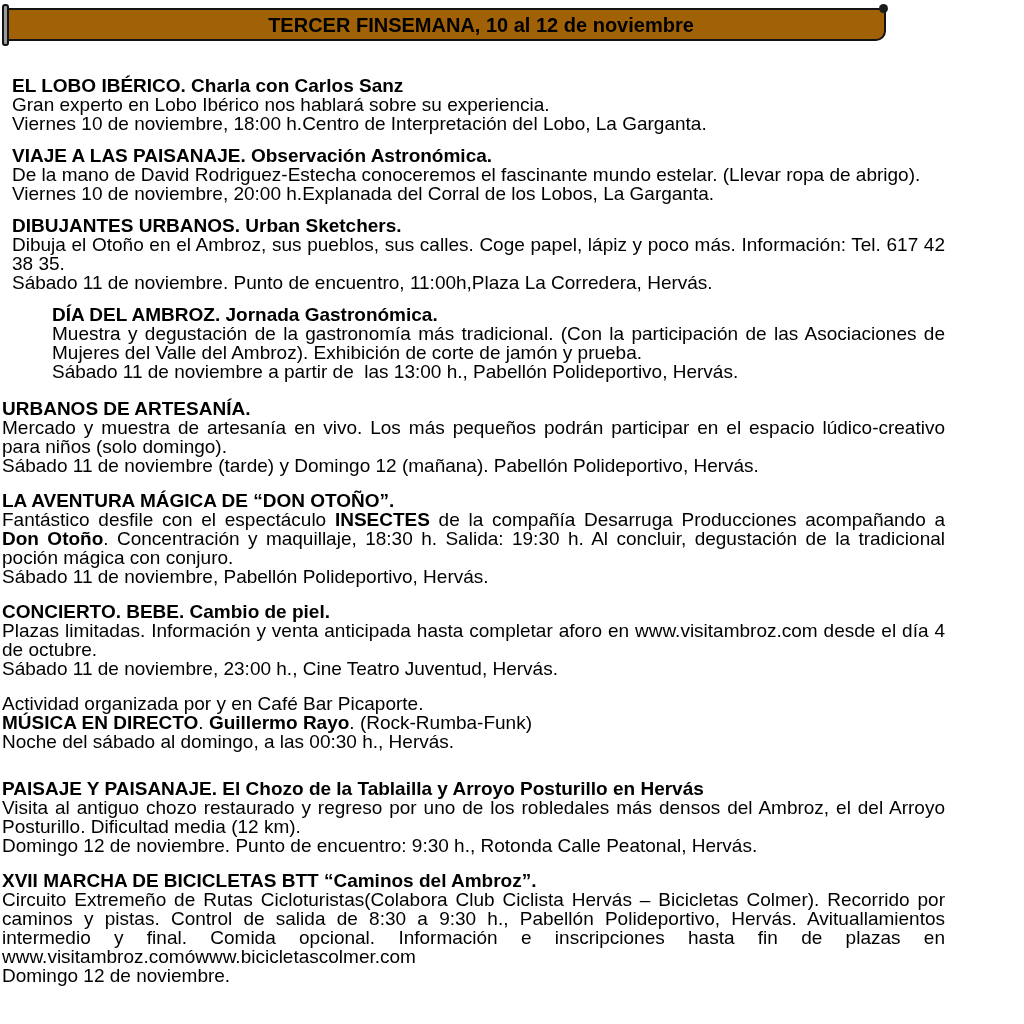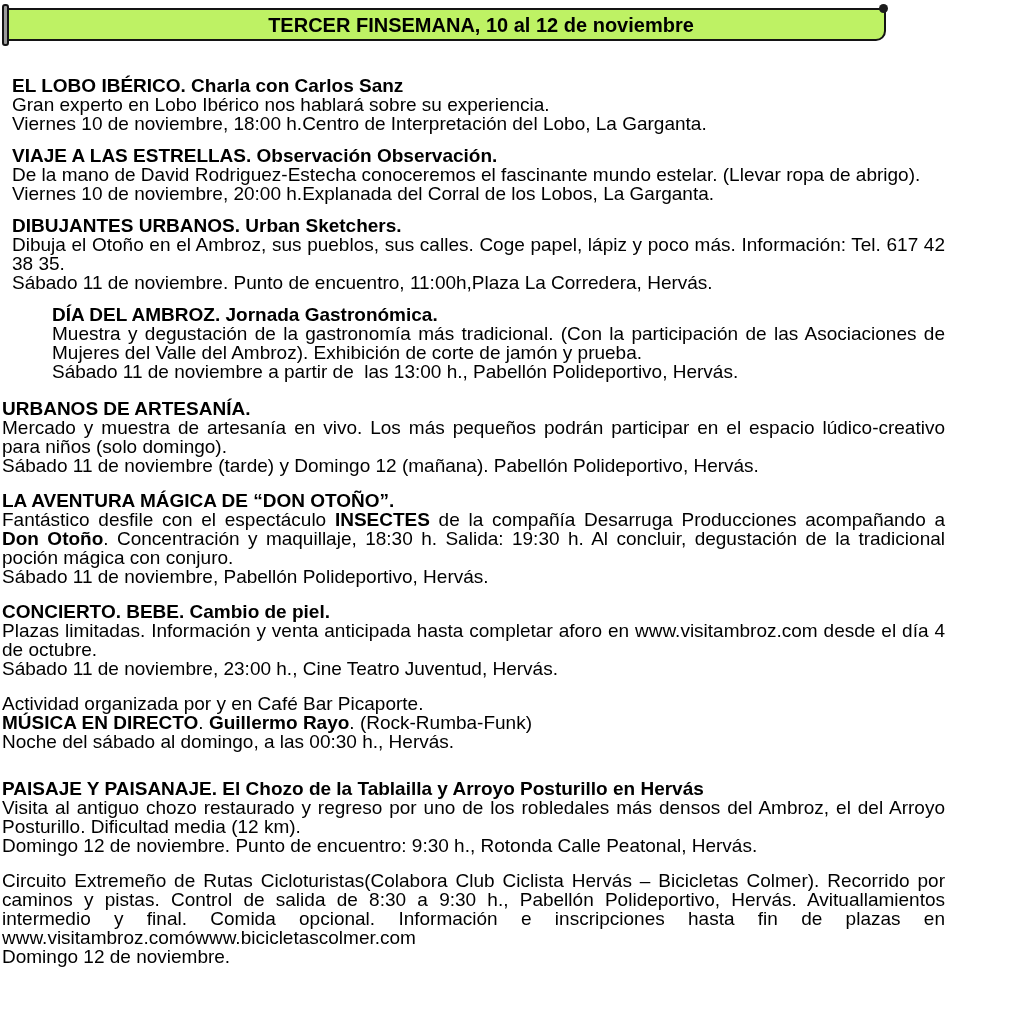--- a/index.html
+++ b/index.html
@@ -80,35 +80,35 @@
   .b { font-weight: bold; }
   .i { }
   .u { }
 </style>
 </head>
 <body>
 
 <div class="page">
 
   <div class="banner-wrap">
-    <div class="banner-band" style="background: #bef264; border-color: rgb(20, 20, 20);">
+    <div class="banner-band" style="background: #a16207; border-color: rgb(20, 20, 20);">
       <span class="banner-title">TERCER FINSEMANA, 10 al 12 de noviembre</span>
     </div>
     <div class="banner-roll-left" style="background: rgb(155, 155, 155);"></div>
     <div class="banner-curl"></div>
   </div>
 
   <div class="events-a" id="events-a">
       <div class="event">
         <p class="line"><span class="b">EL LOBO IBÉRICO. Charla con Carlos Sanz</span></p>
         <p class="line justify"><span>Gran experto en Lobo Ibérico nos hablará sobre su experiencia.</span></p>
         <p class="line"><span>Viernes 10 de noviembre, 18:00 h.</span><span class="i">Centro de Interpretación del Lobo, La Garganta.</span></p>
       </div>
       <div class="event">
-        <p class="line"><span class="b">VIAJE A LAS ESTRELLAS. Observación Observación.</span></p>
+        <p class="line"><span class="b">VIAJE A LAS PAISANAJE. Observación Astronómica.</span></p>
         <p class="line justify"><span>De la mano de David Rodriguez-Estecha conoceremos el fascinante mundo estelar. (Llevar ropa de abrigo).</span></p>
         <p class="line"><span>Viernes 10 de noviembre, 20:00 h.</span><span class="i">Explanada del Corral de los Lobos, La Garganta.</span></p>
       </div>
       <div class="event">
         <p class="line"><span class="b">DIBUJANTES URBANOS. Urban Sketchers.</span></p>
         <p class="line justify"><span>Dibuja el Otoño en el Ambroz, sus pueblos, sus calles. Coge papel, lápiz y poco más. Información: Tel. 617 42 38 35.</span></p>
         <p class="line"><span>Sábado 11 de noviembre. Punto de encuentro, 11:00h,</span><span class="i">Plaza La Corredera, Hervás.</span></p>
       </div>
       <div class="event">
         <p class="line"><span class="b">DÍA DEL AMBROZ. Jornada Gastronómica.</span></p>
@@ -136,18 +136,19 @@
         <p class="line"><span>Actividad organizada por y en </span><span class="i">Café Bar Picaporte</span><span>.</span></p>
         <p class="line"><span class="b">MÚSICA EN DIRECTO</span><span>. </span><span class="b">Guillermo Rayo</span><span>. (Rock-Rumba-Funk)</span></p>
         <p class="line"><span>Noche del sábado al domingo, a las 00:30 h., </span><span class="i">Hervás.</span></p>
       </div>
       <div class="event">
         <p class="line"><span class="b">PAISAJE Y PAISANAJE. El Chozo de la Tablailla y Arroyo Posturillo en Hervás</span></p>
         <p class="line justify"><span>Visita al antiguo chozo restaurado y regreso por uno de los robledales más densos del Ambroz, el del Arroyo Posturillo. Dificultad media (12 km).</span></p>
         <p class="line"><span>Domingo 12 de noviembre. </span><span class="i">Punto de encuentro: 9:30 h., Rotonda Calle Peatonal, Hervás.</span></p>
       </div>
       <div class="event">
+        <p class="line"><span class="b">XVII MARCHA DE BICICLETAS BTT “Caminos del Ambroz”.</span></p>
         <p class="line justify"><span>Circuito Extremeño de Rutas Cicloturistas(Colabora Club Ciclista Hervás – Bicicletas Colmer). Recorrido por caminos y pistas. Control de salida de 8:30 a 9:30 h., </span><span class="i">Pabellón Polideportivo, Hervás.</span><span> Avituallamientos intermedio y final. Comida opcional. Información e inscripciones hasta fin de plazas en </span><span class="u">www.visitambroz.com</span><span class="u">ó</span><span class="u">www.bicicletascolmer.com</span></p>
         <p class="line"><span>Domingo 12 de noviembre.</span></p>
       </div>
     </div>
 
 </div>
 
 </body></html>

